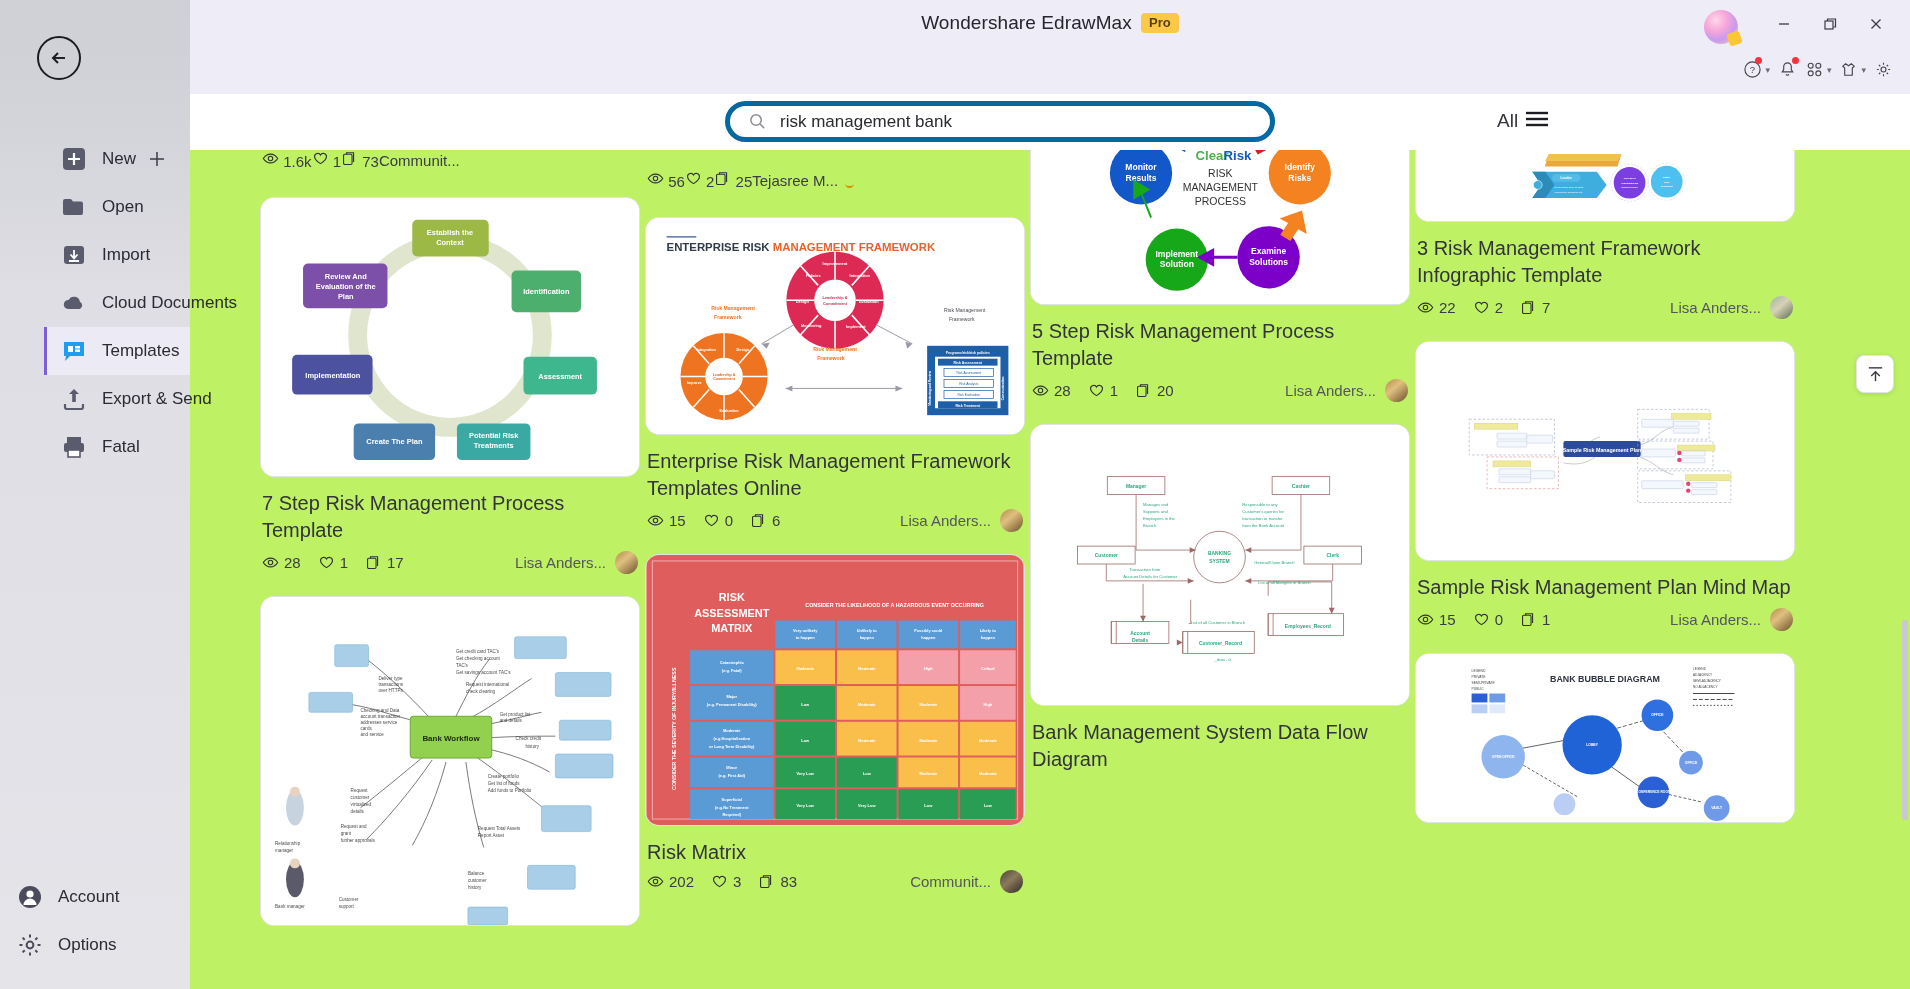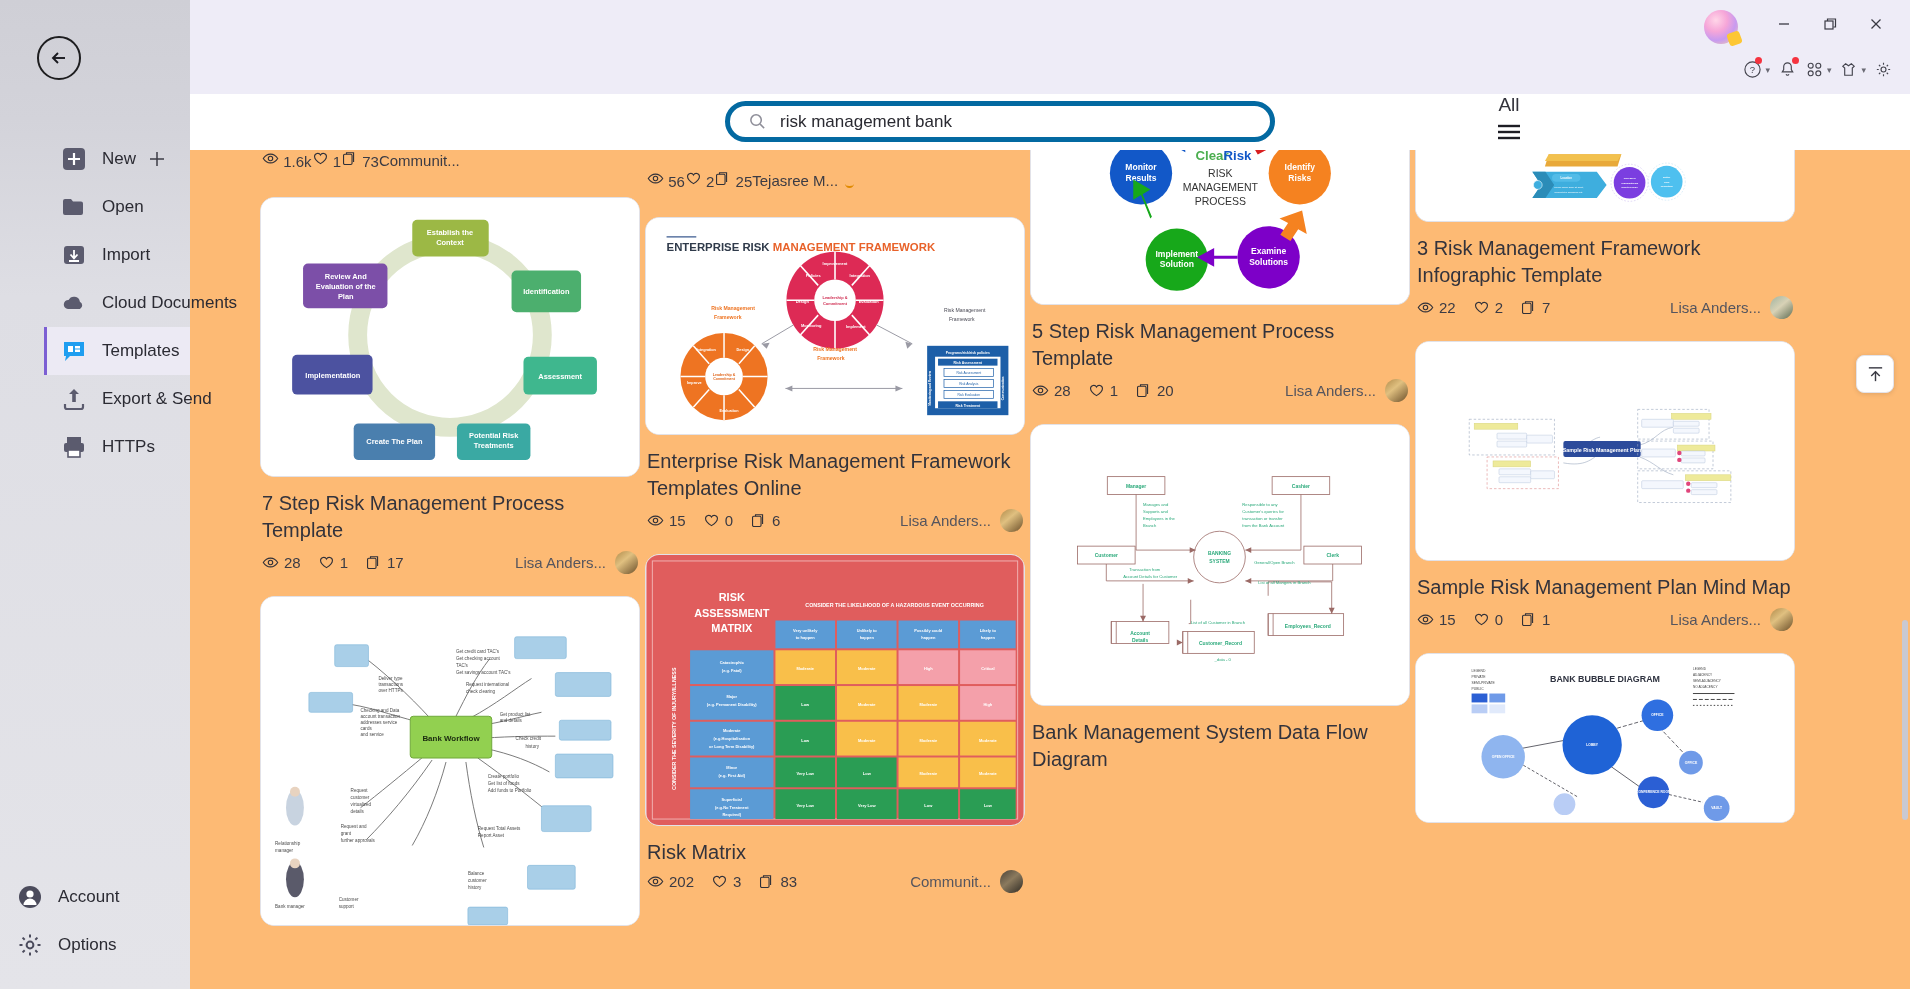--- a/index.html
+++ b/index.html
@@ -83,28 +83,28 @@
   
   .searchrow { position:absolute; left:190px; top:94px; right:0; height:56px; background:#fff; }
   .searchbox {
     position:absolute; left:535px; top:7px; width:550px; height:41px;
     border:5px solid #0369a1; border-radius:21px; background:#fff;
     display:flex; align-items:center; padding:0 18px; cursor:text;
   }
   .search-ico { width:19px; height:19px; flex:0 0 19px; margin-right:13px; }
   .search-val { font-size:17px; color:#2a2a31; }
   .allfilter {
-    position:absolute; left:1307px; top:0; display:flex; align-items:center; gap:7px; cursor:pointer;flex-direction:column;
+    position:absolute; left:1307px; top:16px; display:flex; gap:7px; cursor:pointer;
   }
   .allfilter .lbl { font-size:19px; color:#33333b; }
 
   
   .content {
     position:absolute; left:190px; top:150px; right:0; bottom:0;
-    background:#fdba74; overflow:hidden;
+    background:#bef264; overflow:hidden;
   }
   .grid { position:absolute; left:0; top:0; width:1720px; }
   .col { position:absolute; top:0; width:380px; }
   .col.c1 { left:70px; }
   .col.c2 { left:455px; }
   .col.c3 { left:840px; }
   .col.c4 { left:1225px; }
 
   .card { position:relative; margin-bottom:10px; }
   .thumb {
@@ -139,20 +139,23 @@
     box-shadow:0 1px 5px rgba(0,0,0,.12);
     display:flex; align-items:center; justify-content:center; cursor:pointer;
   }
 </style>
 </head>
 <body>
 
 <div class="app">
 
   <div class="titlebar">
+    <div class="app-title">
+      <span>Wondershare EdrawMax</span><span class="pro">Pro</span>
+    </div>
 
     <div class="avatar-top"></div>
 
     <div class="win-ctrls">
       <div class="win-btn">
         <svg width="16" height="16" viewBox="0 0 16 16">
             <line x1="3" y1="8" x2="13" y2="8" stroke="currentColor" stroke-width="1.3"></line>
           </svg>
       </div>
       <div class="win-btn">
@@ -291,21 +294,21 @@
         </svg>
         <span class="nav-label">Export &amp; Send</span>
       </div>
 
       <div class="nav-item">
         <svg class="nav-ico" viewBox="0 0 26 26">
           <rect x="6" y="3" width="14" height="6" fill="#5b5b6e"></rect>
           <rect x="3" y="9" width="20" height="9" rx="2" fill="#5b5b6e"></rect>
           <rect x="7" y="16" width="12" height="7" fill="#fff" stroke="#5b5b6e" stroke-width="1.6"></rect>
         </svg>
-        <span class="nav-label">HTTPs</span>
+        <span class="nav-label">Fatal</span>
       </div>
     </div>
 
     <div class="nav-bottom">
       <div class="nav-item">
         <svg class="nav-ico" viewBox="0 0 26 26">
           <circle cx="13" cy="13" r="11" fill="#4b4b5c"></circle>
           <circle cx="13" cy="10" r="3.6" fill="#fff"></circle>
           <path d="M6.5 21a6.5 6.5 0 0 1 13 0z" fill="#fff"></path>
         </svg>

